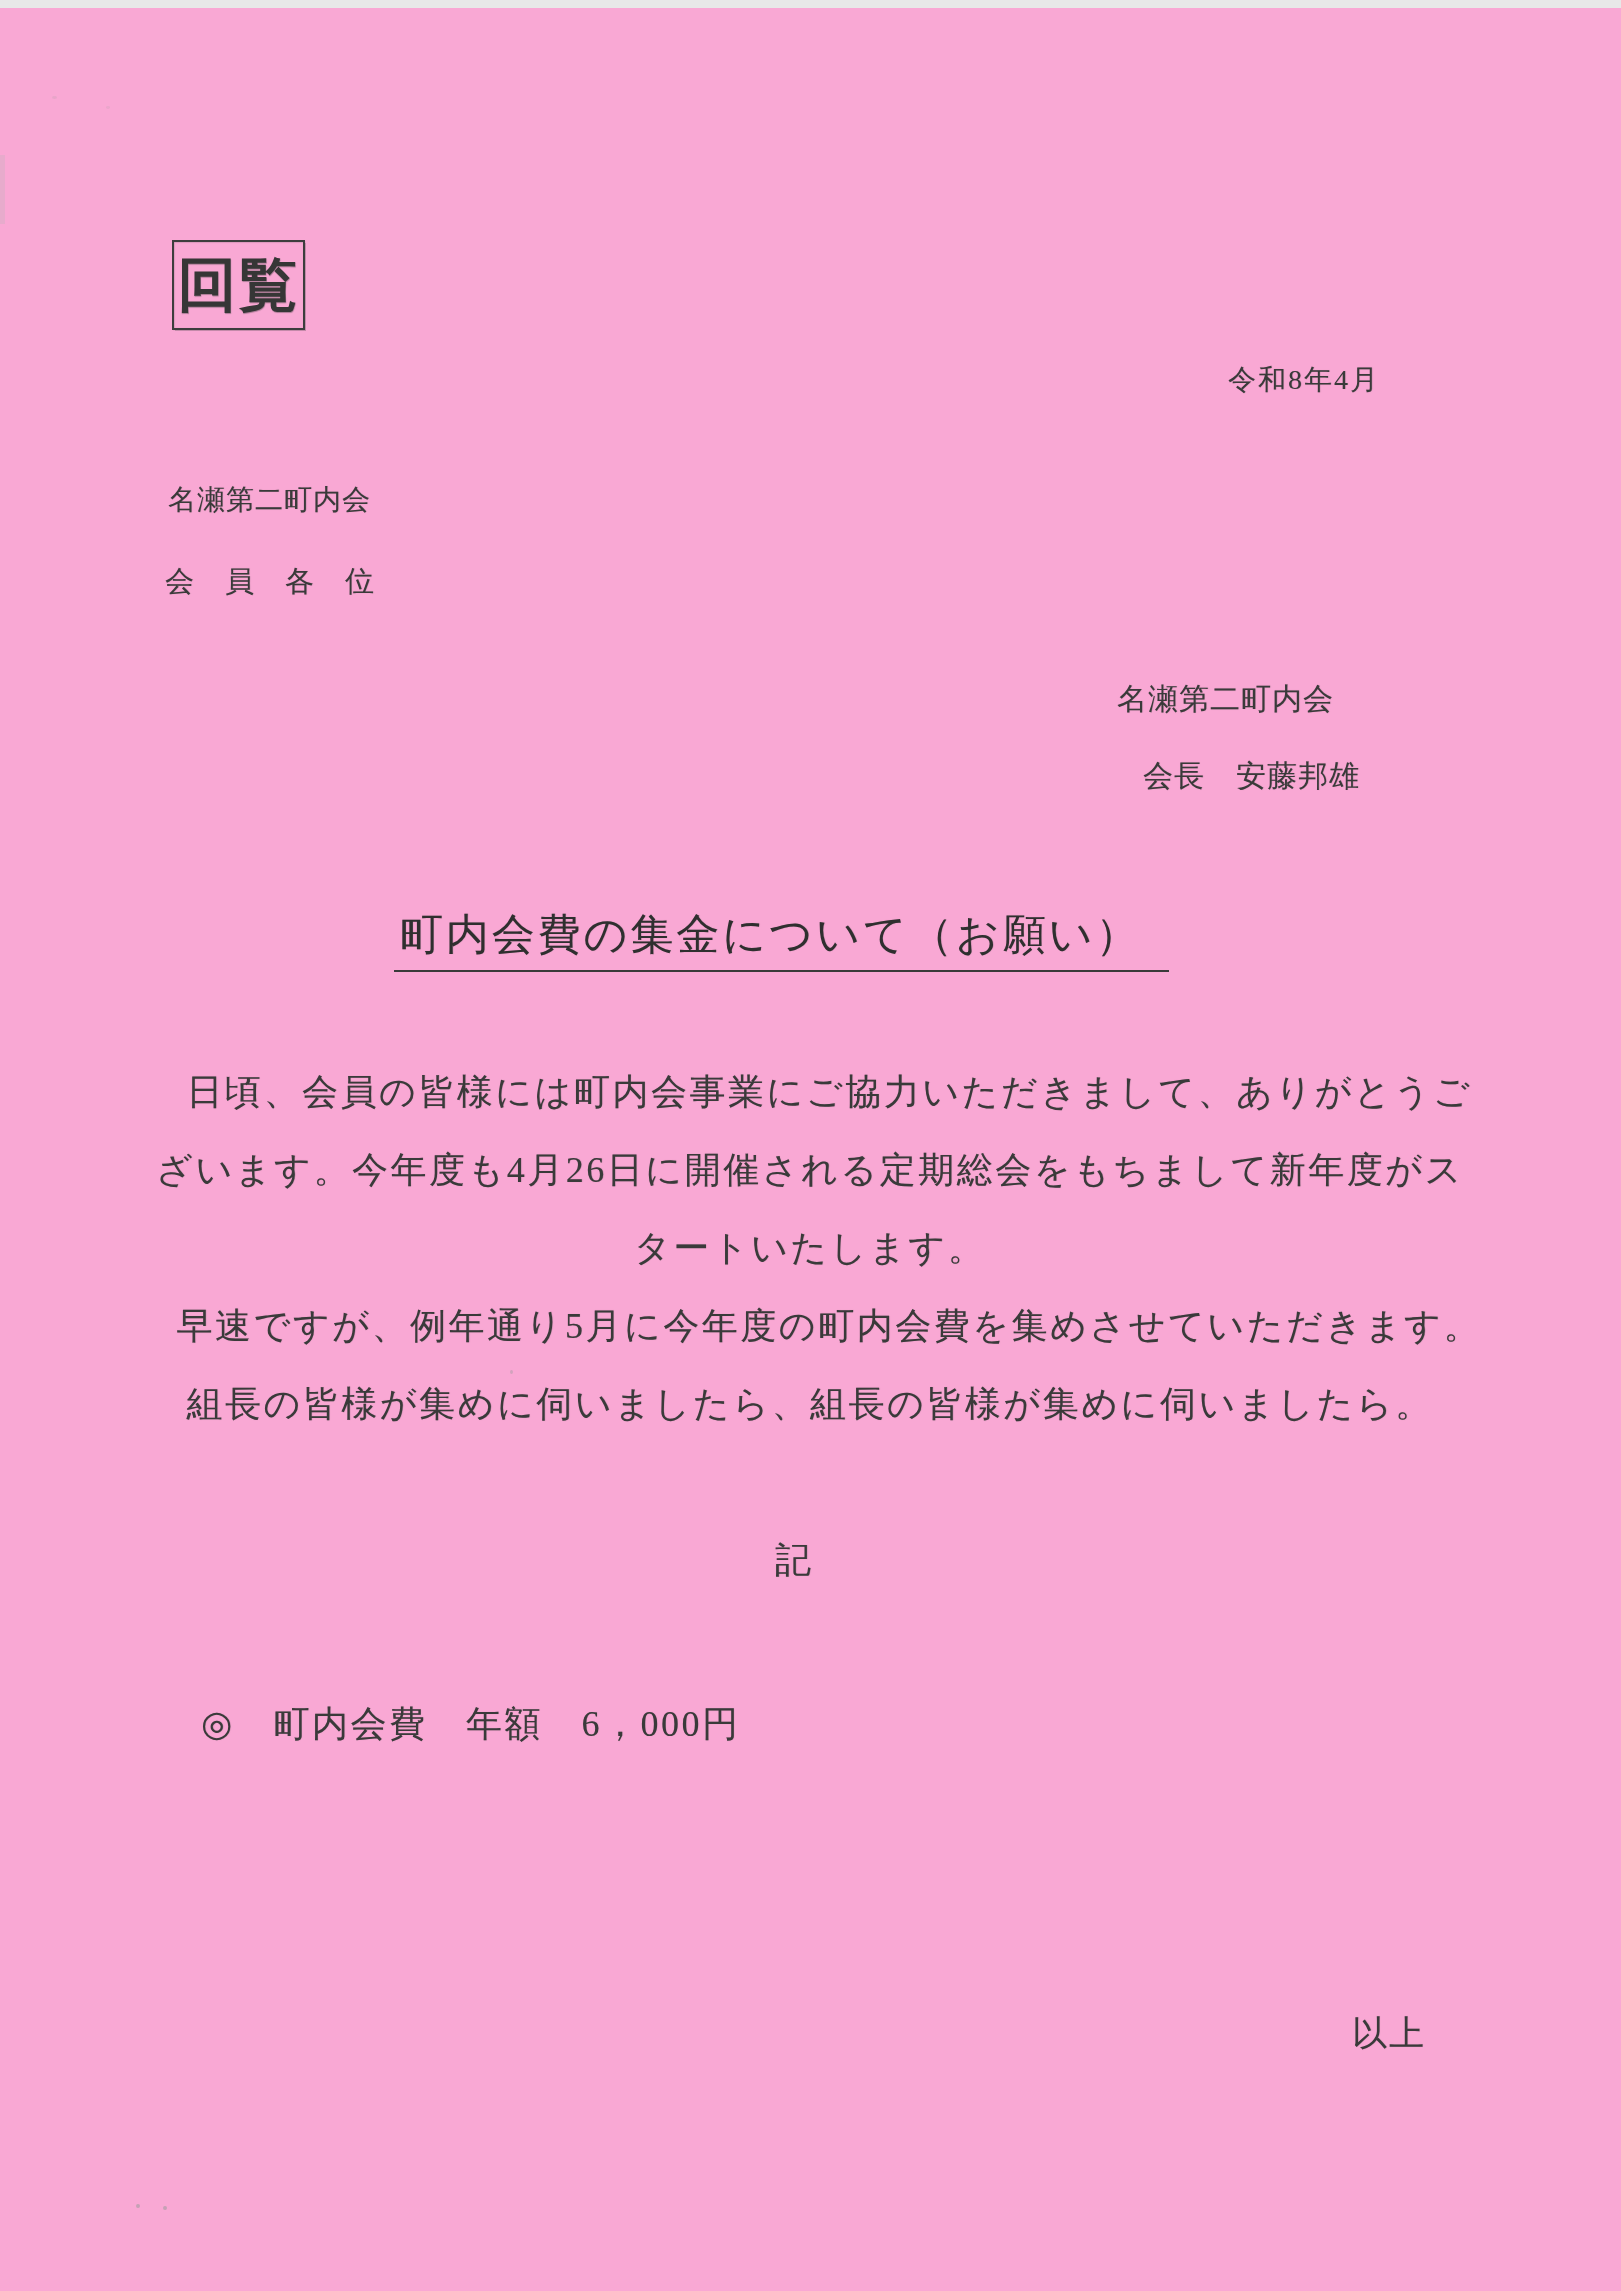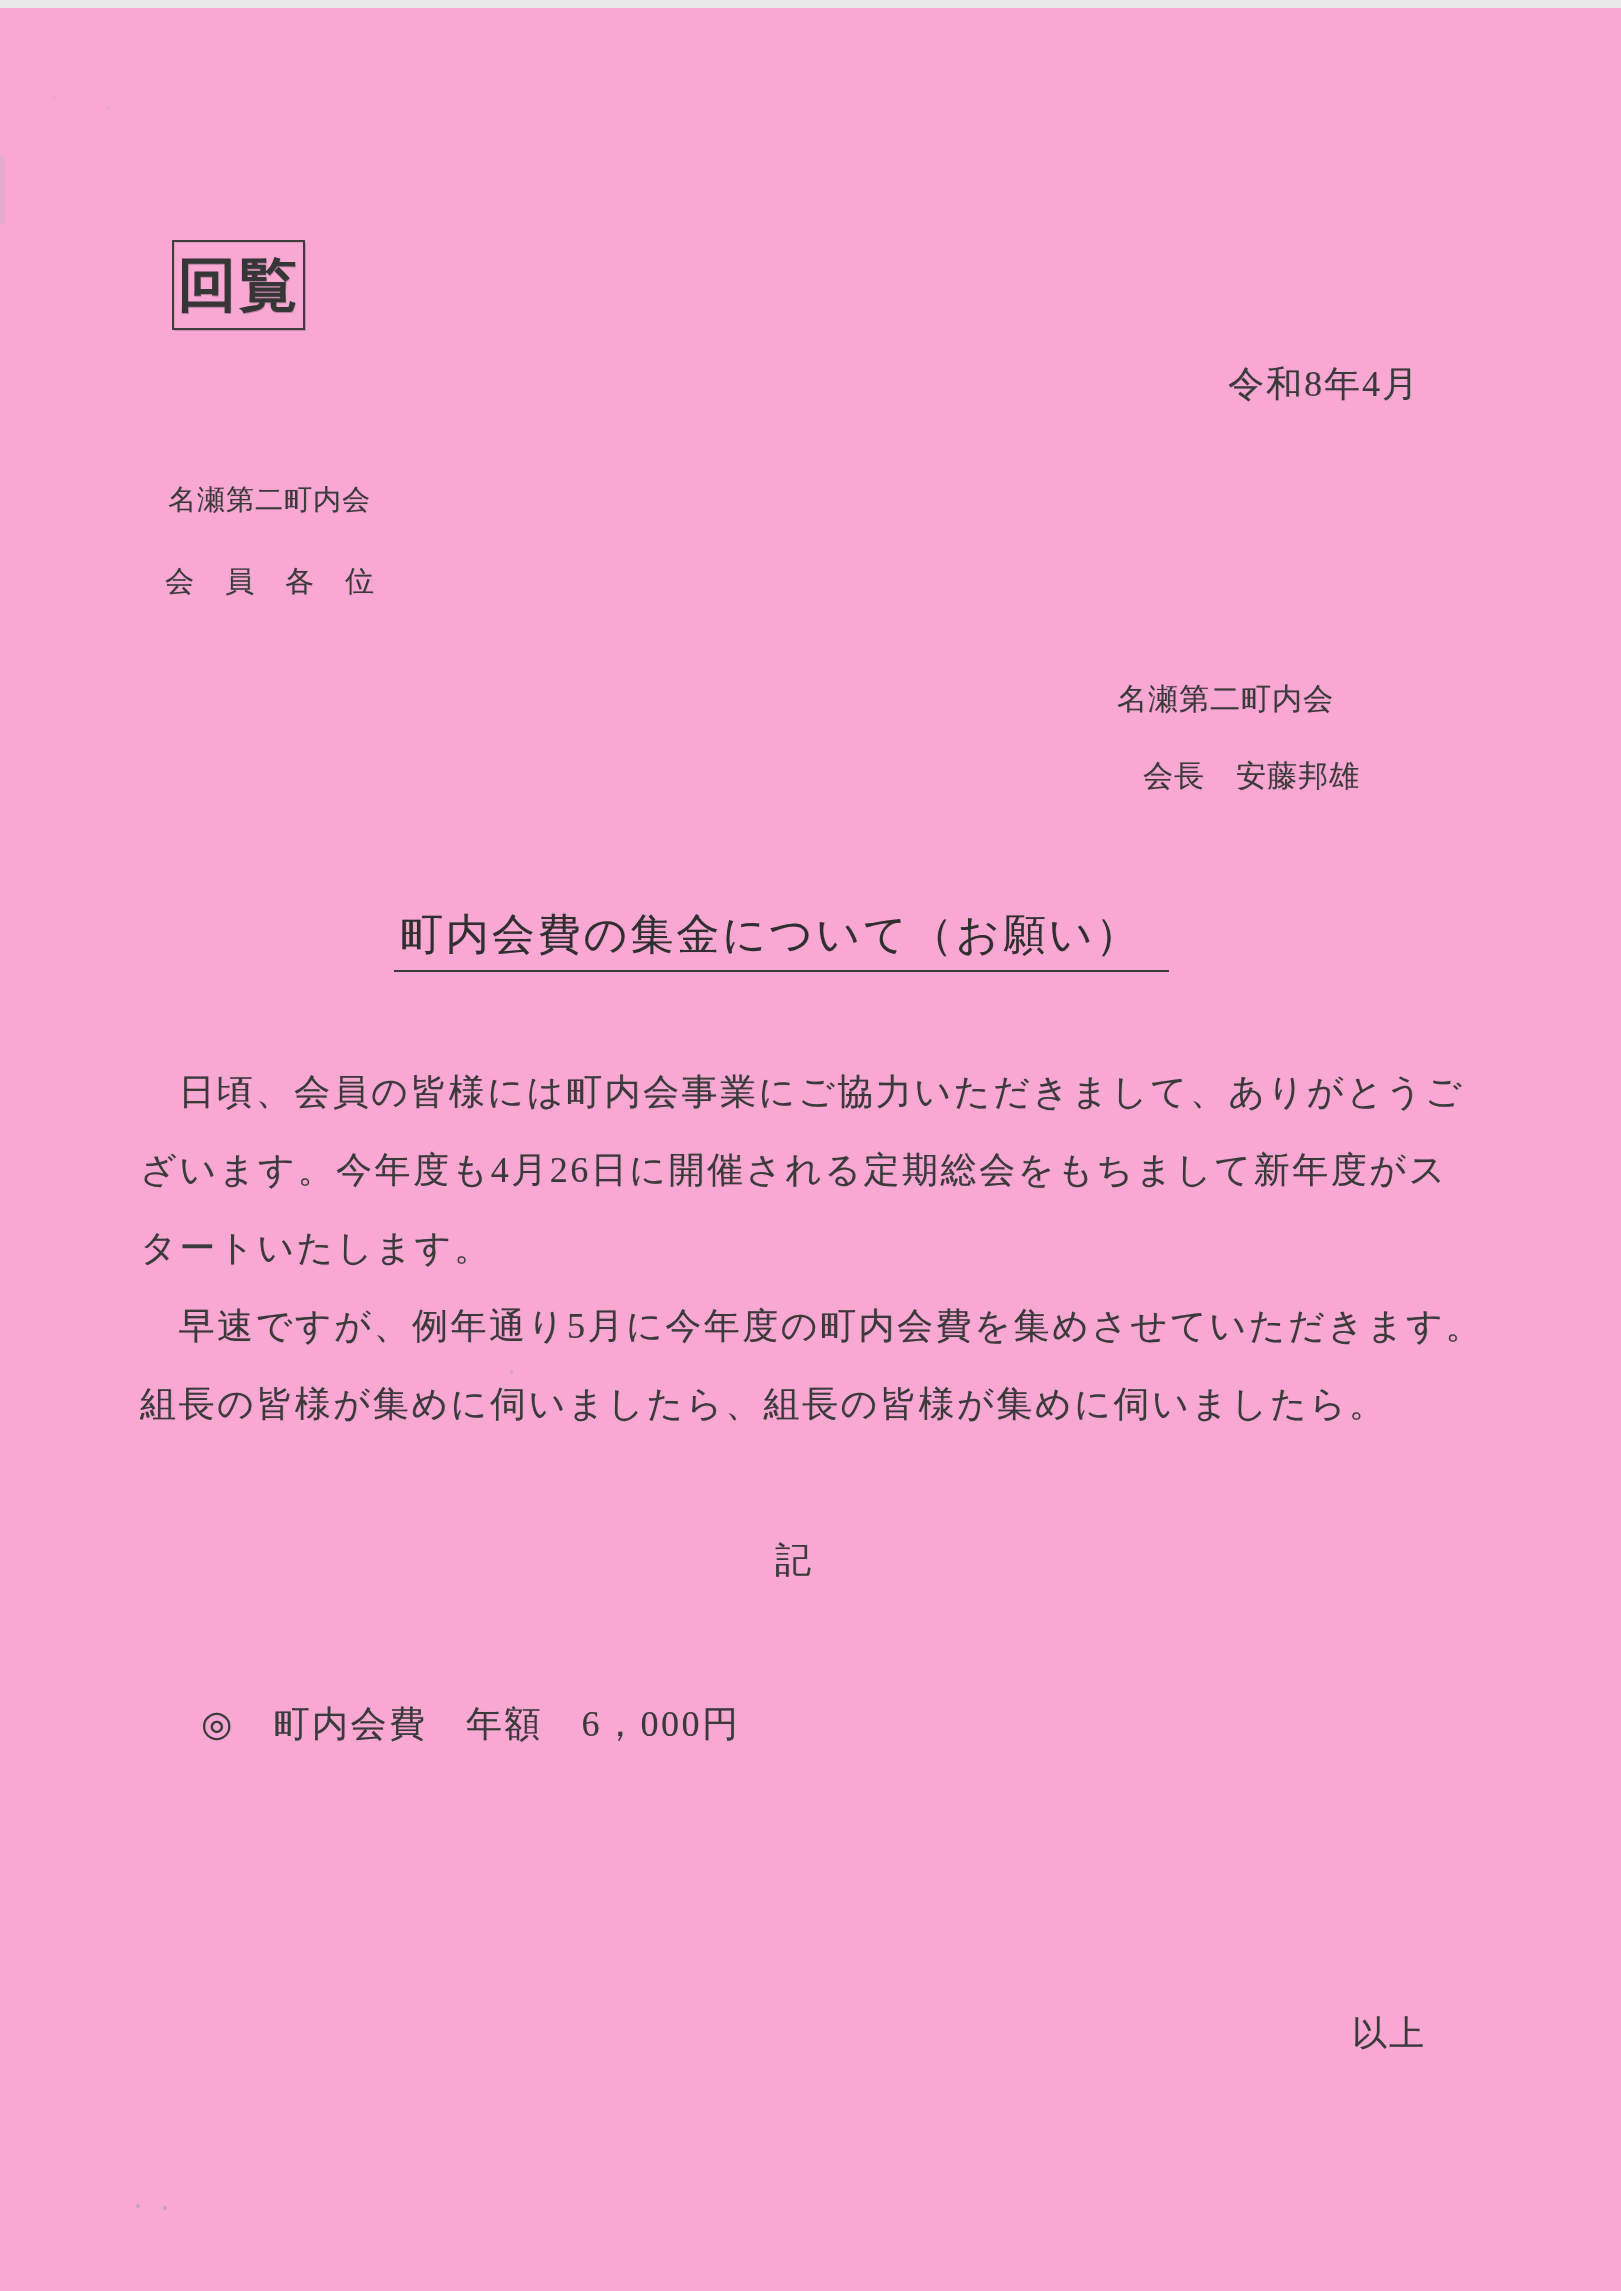--- a/index.html
+++ b/index.html
@@ -41,41 +41,42 @@
   }
   .stamp-text {
     font-size: 59px;
     font-weight: 600;
     color: #363636;
     letter-spacing: 2px;
     line-height: 1;
     text-shadow: 0.5px 0.5px 0.8px rgba(60,60,60,0.4);
   }
 
-  .date-line     { left: 1228px; top: 354px; font-size: 36px; letter-spacing: 2px; }
+  .date-line     { left: 1228px; top: 354px; font-size: 28px; letter-spacing: 2px; }
   .addr-org      { left: 168px;  top: 474px; font-size: 28px; letter-spacing: 1px; }
   .addr-members  { left: 165px;  top: 555px; font-size: 29px; letter-spacing: 1px; }
   .sender-org    { left: 1117px; top: 672px; font-size: 30px; letter-spacing: 1px; }
   .sender-chair  { left: 1143px; top: 749px; font-size: 30px; letter-spacing: 1px; }
 
   .doc-title {
     left: 394px;
     top: 900px;
     font-size: 43px;
     letter-spacing: 2.9px;
     color: #2f2f2f;
     padding: 0 27.4px 7.8px 5.9px;
     border-bottom: 2.9px solid #3a3a3a;
   }
 
   .body-block {
     position: absolute;
-    left: 140px;
+    left: 124px;
     top: 1045px;
     width: 1372px;
+    text-align: center;
   }
   .body-line {
     white-space: pre;
     font-size: 36px;
     letter-spacing: 2.5px;
     line-height: 78px;
     height: 78px;
     text-shadow: 0.4px 0.4px 0.7px rgba(70,70,70,0.35);
   }
 

